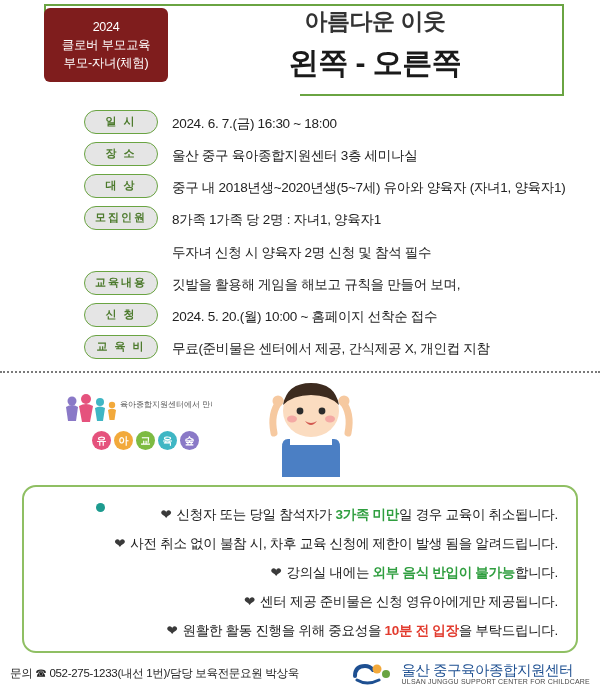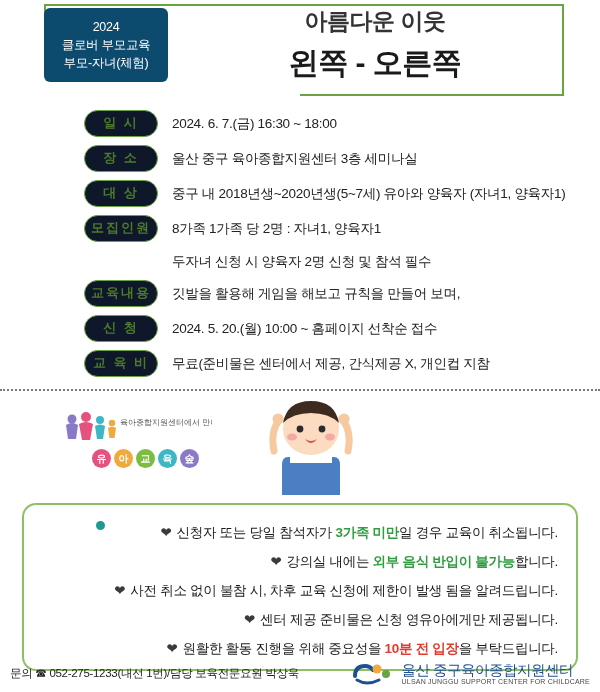--- a/index.html
+++ b/index.html
@@ -26,21 +26,21 @@
   .header {
     position: relative;
     height: 100px;
   }
   .badge {
     position: absolute;
     left: 44px;
     top: 8px;
     width: 124px;
     height: 74px;
-    background: #0c4a6e;
+    background: #7f1d1d;
     border-radius: 6px 6px 6px 6px;
     color: #ffffff;
     text-align: center;
     font-size: 12.5px;
     line-height: 18px;
     padding-top: 10px;
     box-sizing: border-box;
     letter-spacing: -0.3px;
   }
   .badge .yr { font-size: 12.5px; }
@@ -86,27 +86,27 @@
     align-items: flex-start;
     margin-bottom: 8px;
   }
   .label {
     flex: 0 0 auto;
     width: 74px;
     margin-left: 84px;
     border: 1.6px solid #6aa442;
     border-radius: 14px;
     color: #4c7a2c;
-    font-size: 13px;
+    font-size: 11px;
     font-weight: bold;
     text-align: center;
     padding: 3px 0 4px;
     letter-spacing: 2px;
     box-sizing: border-box;
-    background: #0f172a;
+    background: #e5e5e5;
   }
   .value {
     flex: 1 1 auto;
     padding-left: 14px;
     font-size: 13.5px;
     line-height: 21px;
     color: #222;
     letter-spacing: -0.3px;
     padding-top: 3px;
   }
@@ -366,25 +366,25 @@
   </div>
 
   <div class="notice">
     <span class="dot-teal"></span>
 
     <p class="n-item">
       <span class="heart">❤</span><span>신청자 또는 당일 참석자가 </span><span class="hl-green">3가족 미만</span><span>일 경우 교육이 취소됩니다.</span>
     </p>
 
     <p class="n-item">
+      <span class="heart">❤</span><span>사전 취소 없이 불참 시, 차후 교육 신청에 제한이 발생 됨을 알려드립니다.</span>
+    </p>
+
+    <p class="n-item">
       <span class="heart">❤</span><span>강의실 내에는 </span><span class="hl-green">외부 음식 반입이 불가능</span><span>합니다.</span>
-    </p>
-
-    <p class="n-item">
-      <span class="heart">❤</span><span>사전 취소 없이 불참 시, 차후 교육 신청에 제한이 발생 됨을 알려드립니다.</span>
     </p>
 
     <p class="n-item">
       <span class="heart">❤</span><span>센터 제공 준비물은 신청 영유아에게만 제공됩니다.</span>
     </p>
 
     <p class="n-item">
       <span class="heart">❤</span><span>원활한 활동 진행을 위해 중요성을 </span><span class="hl-red">10분 전 입장</span><span>을 부탁드립니다.</span>
     </p>
   </div>

